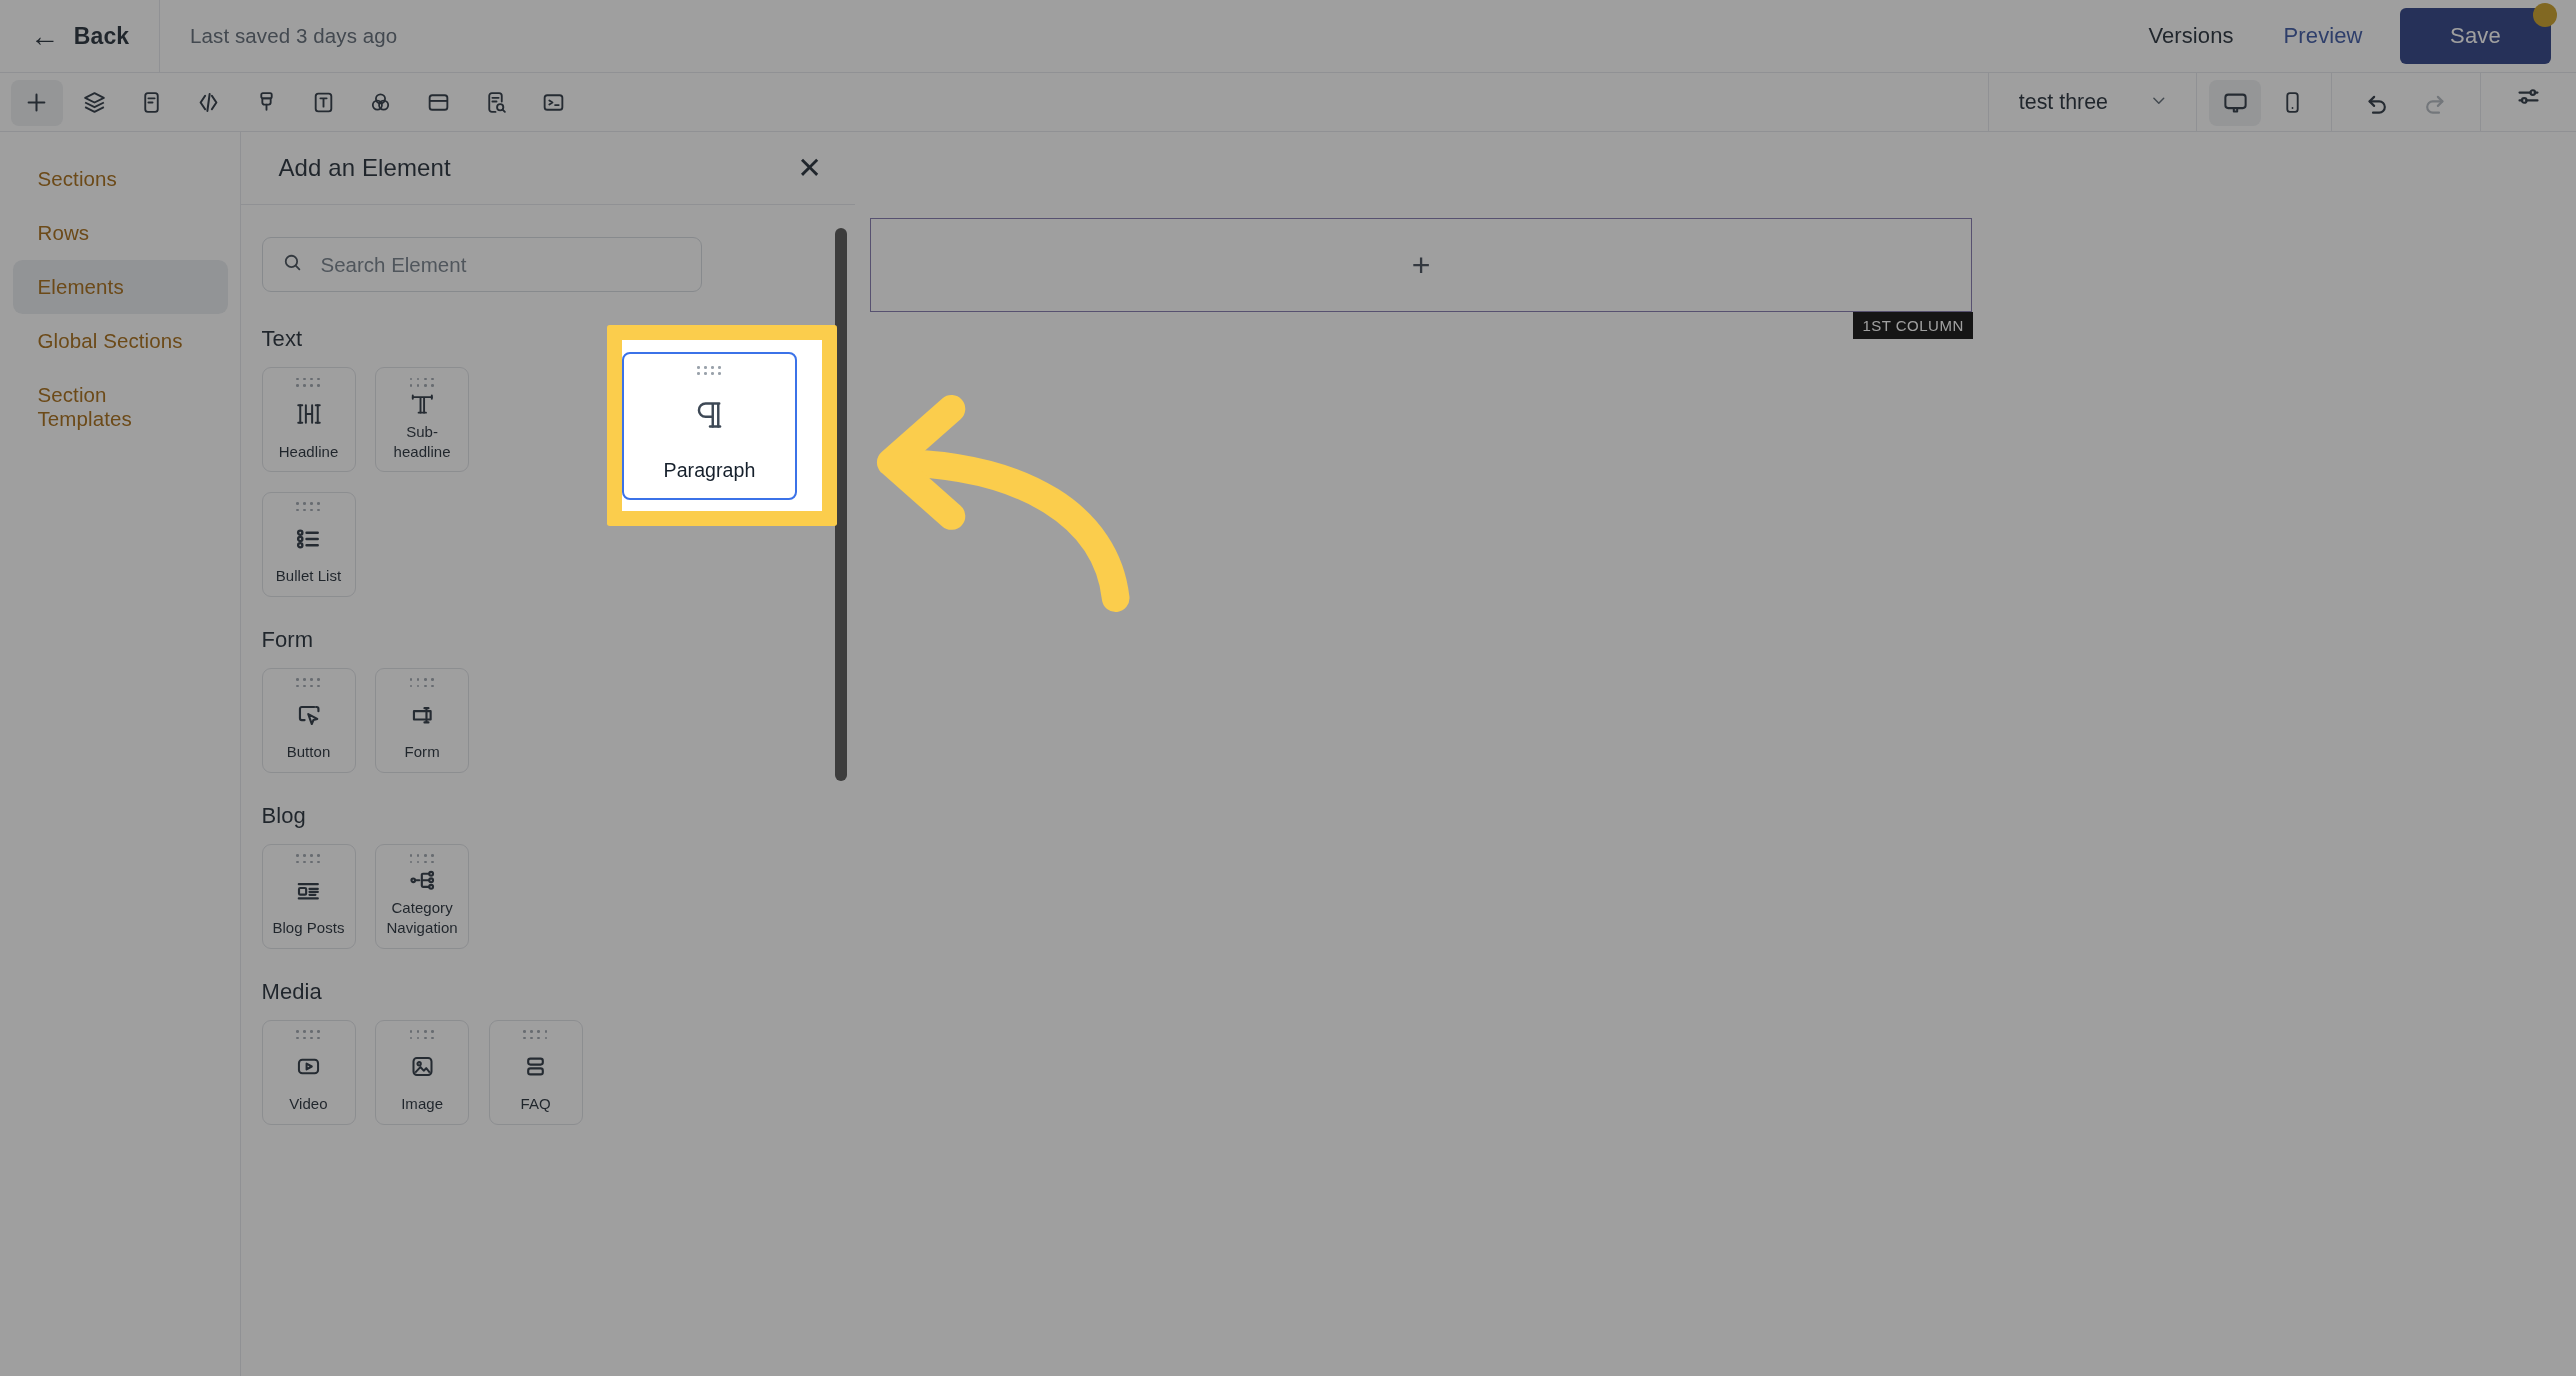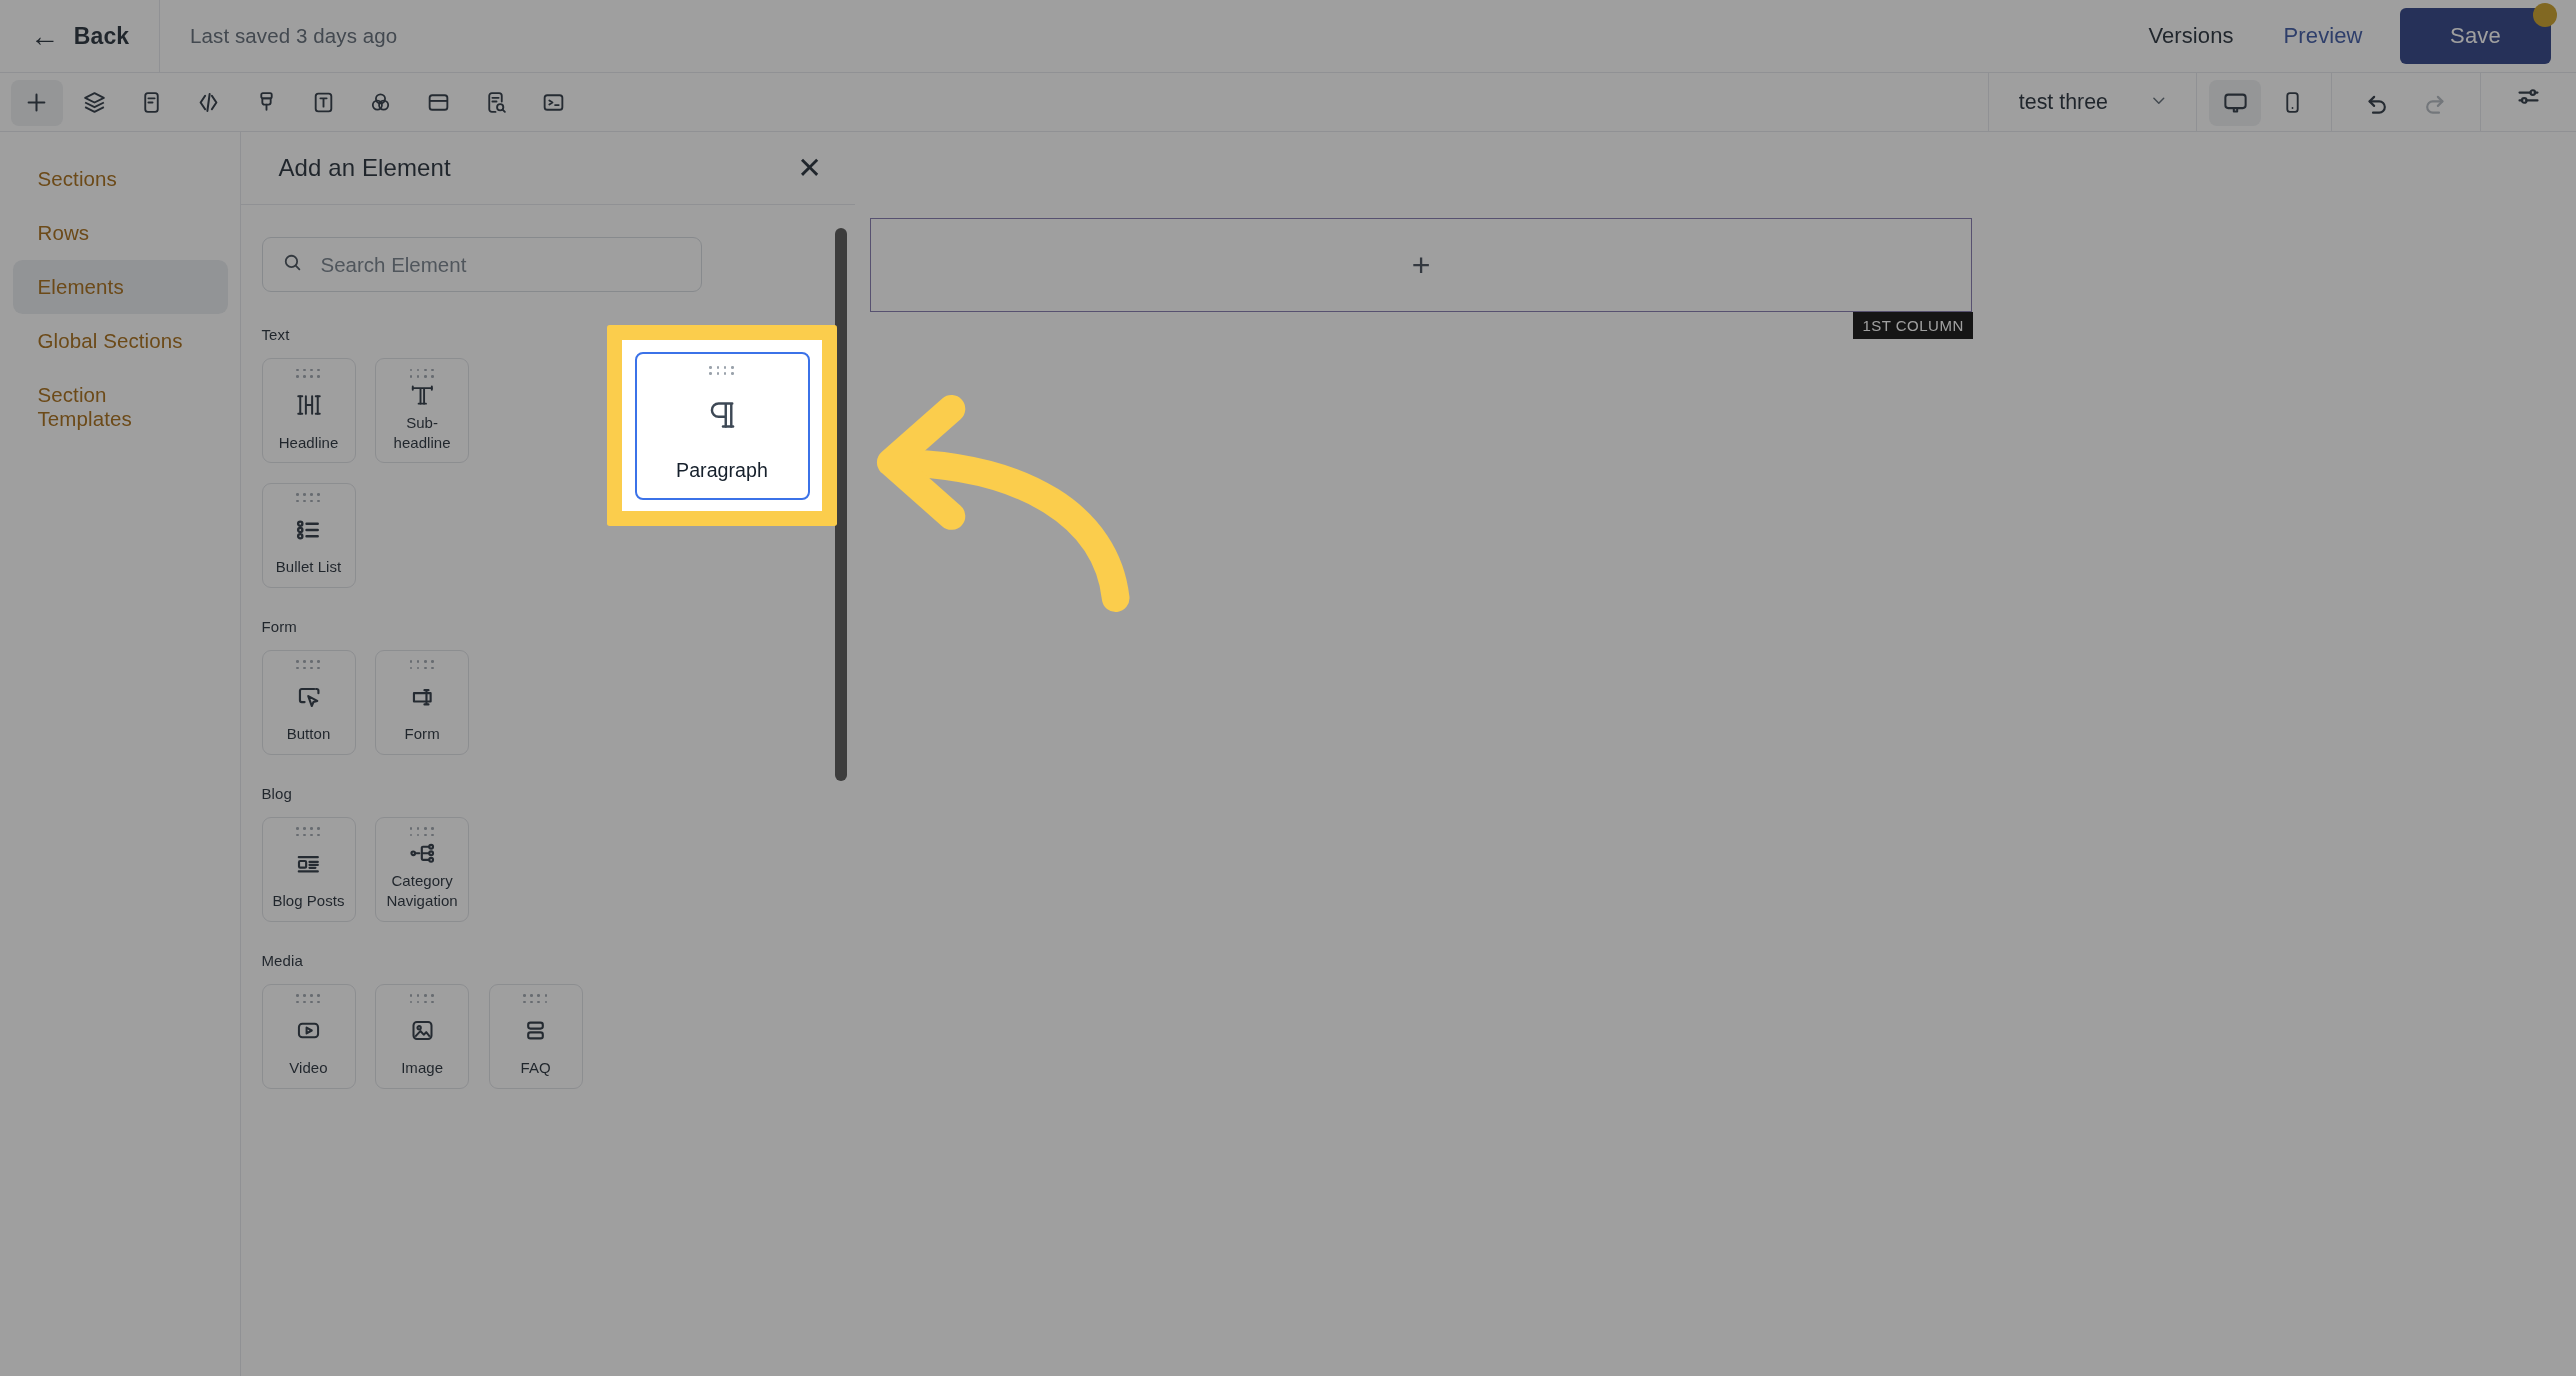--- a/index.html
+++ b/index.html
@@ -167,21 +167,21 @@
     height: 55px; border: 0.9px solid #d3d8de; border-radius: 9px;
     padding: 0 19.6px; margin-bottom: 34px; width: 440px;
   }
   .search-input {
     flex: 1; border: none; outline: none; background: transparent;
     font-family: inherit; font-size: 20.5px; color: #16202c;
   }
   .search-input::placeholder { color: #6d7884; }
 
   .group-label {
-    font-size: 15px; color: #16202c; margin-bottom: 15px; letter-spacing: 0.1px;
+    font-size: 22px; color: #16202c; margin-bottom: 15px; letter-spacing: 0.1px;
   }
   .group { margin-bottom: 30px; }
   .card-row { display: flex; gap: 19.6px; flex-wrap: wrap; }
 
   .el-card {
     width: 94px; height: 105px;
     border: 0.9px solid #dcdfe4; border-radius: 9px;
     background: #ffffff; cursor: pointer;
     display: flex; flex-direction: column; align-items: center;
     padding-top: 9.8px; position: relative;
@@ -209,21 +209,21 @@
   
   .annotations { position: absolute; inset: 0; pointer-events: none; }
   .hl-frame {
     position: absolute;
     left: 607px; top: 325px; width: 230px; height: 201px;
     background: #fbcd4c; border-radius: 2.7px;
     padding: 15px;
   }
   .hl-inner {
     width: 100%; height: 100%; background: #ffffff;
-    display: flex; align-items: center; justify-content: center;
+    display: flex; align-items: center; justify-content: flex-start;
   }
   .hl-card {
     width: 175px; height: 148px;
     border: 2.7px solid #3b72e8; border-radius: 8px;
     background: #ffffff;
     display: flex; flex-direction: column; align-items: center;
     padding-top: 12.5px;
   }
   .hl-card .el-icon { color: #3d4855; }
   .hl-card .el-name { font-size: 19.6px; padding-bottom: 14.3px; }

